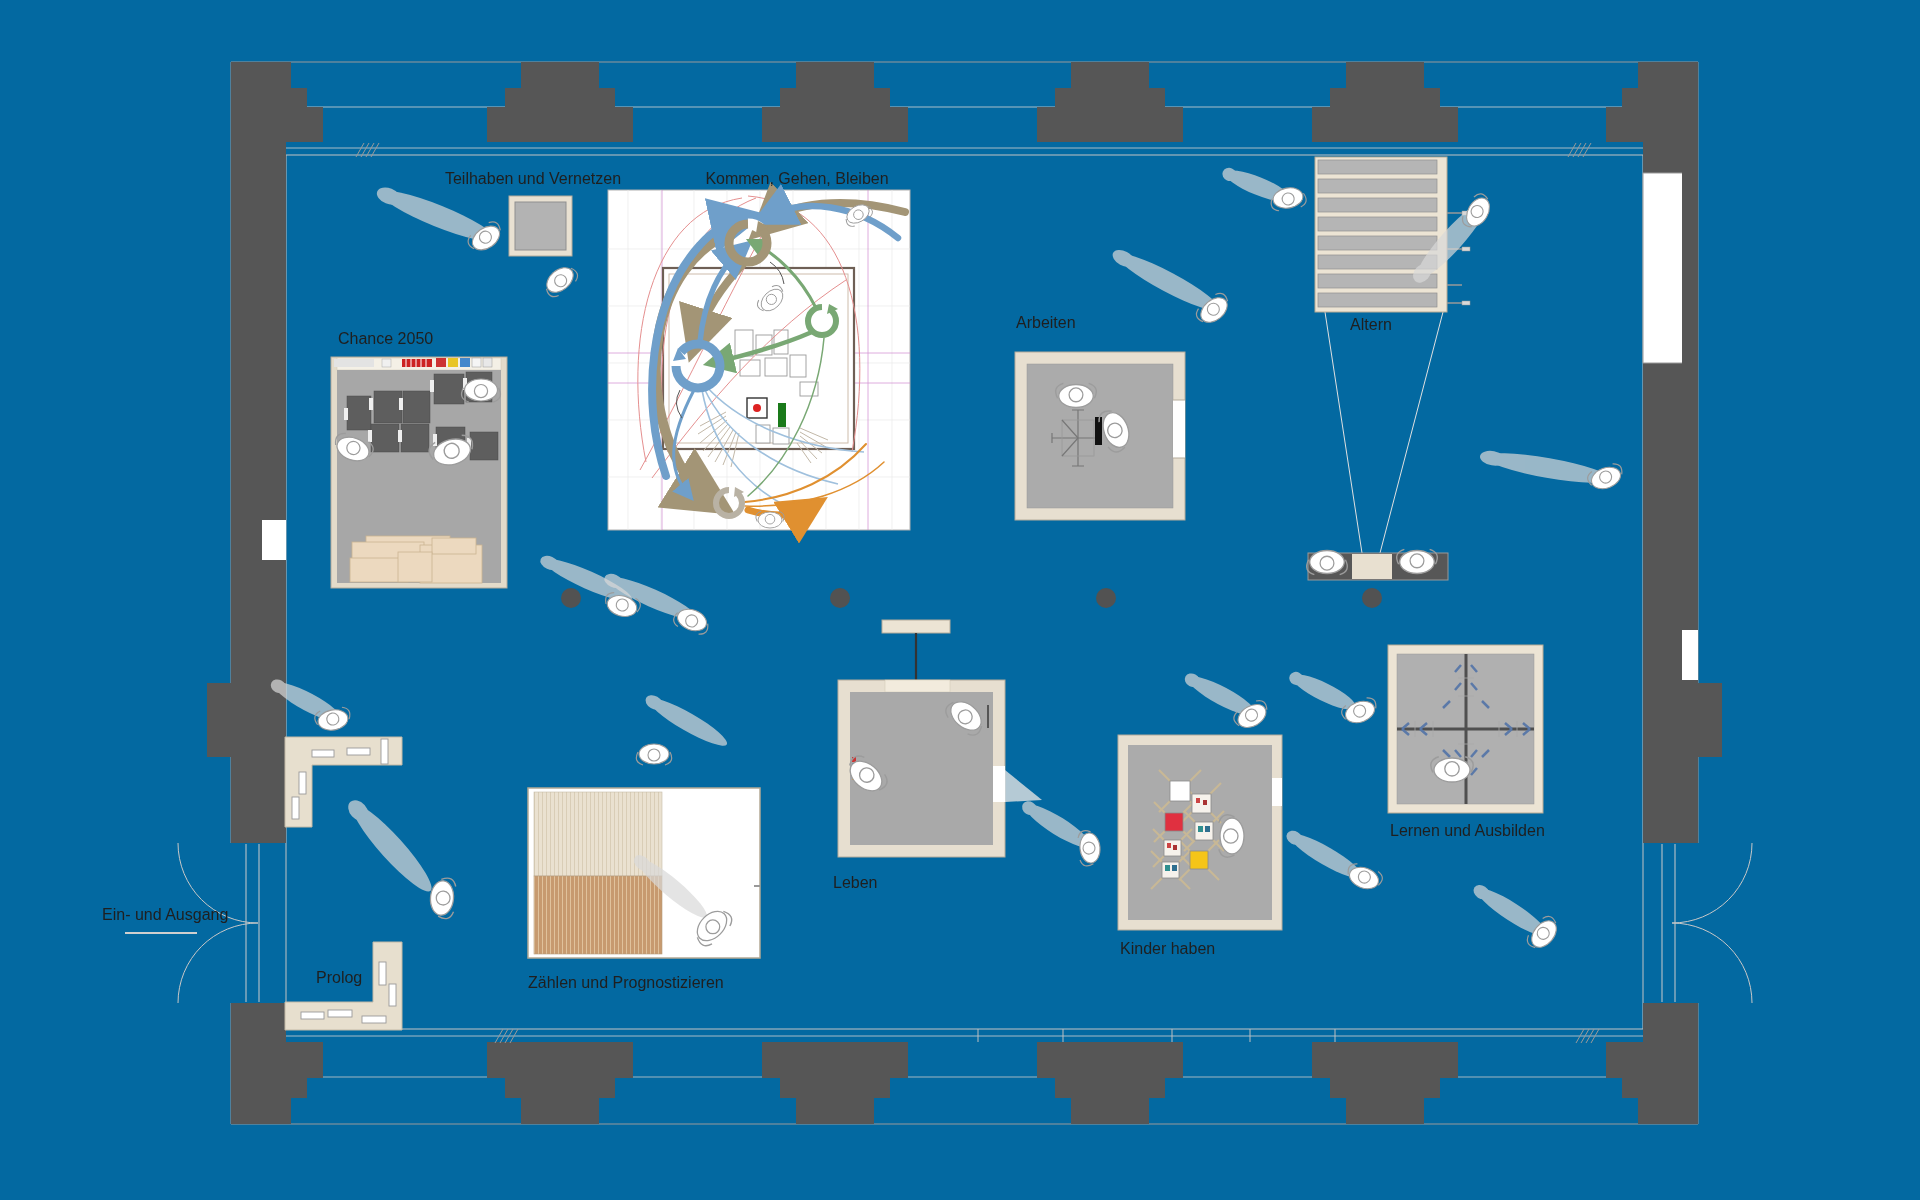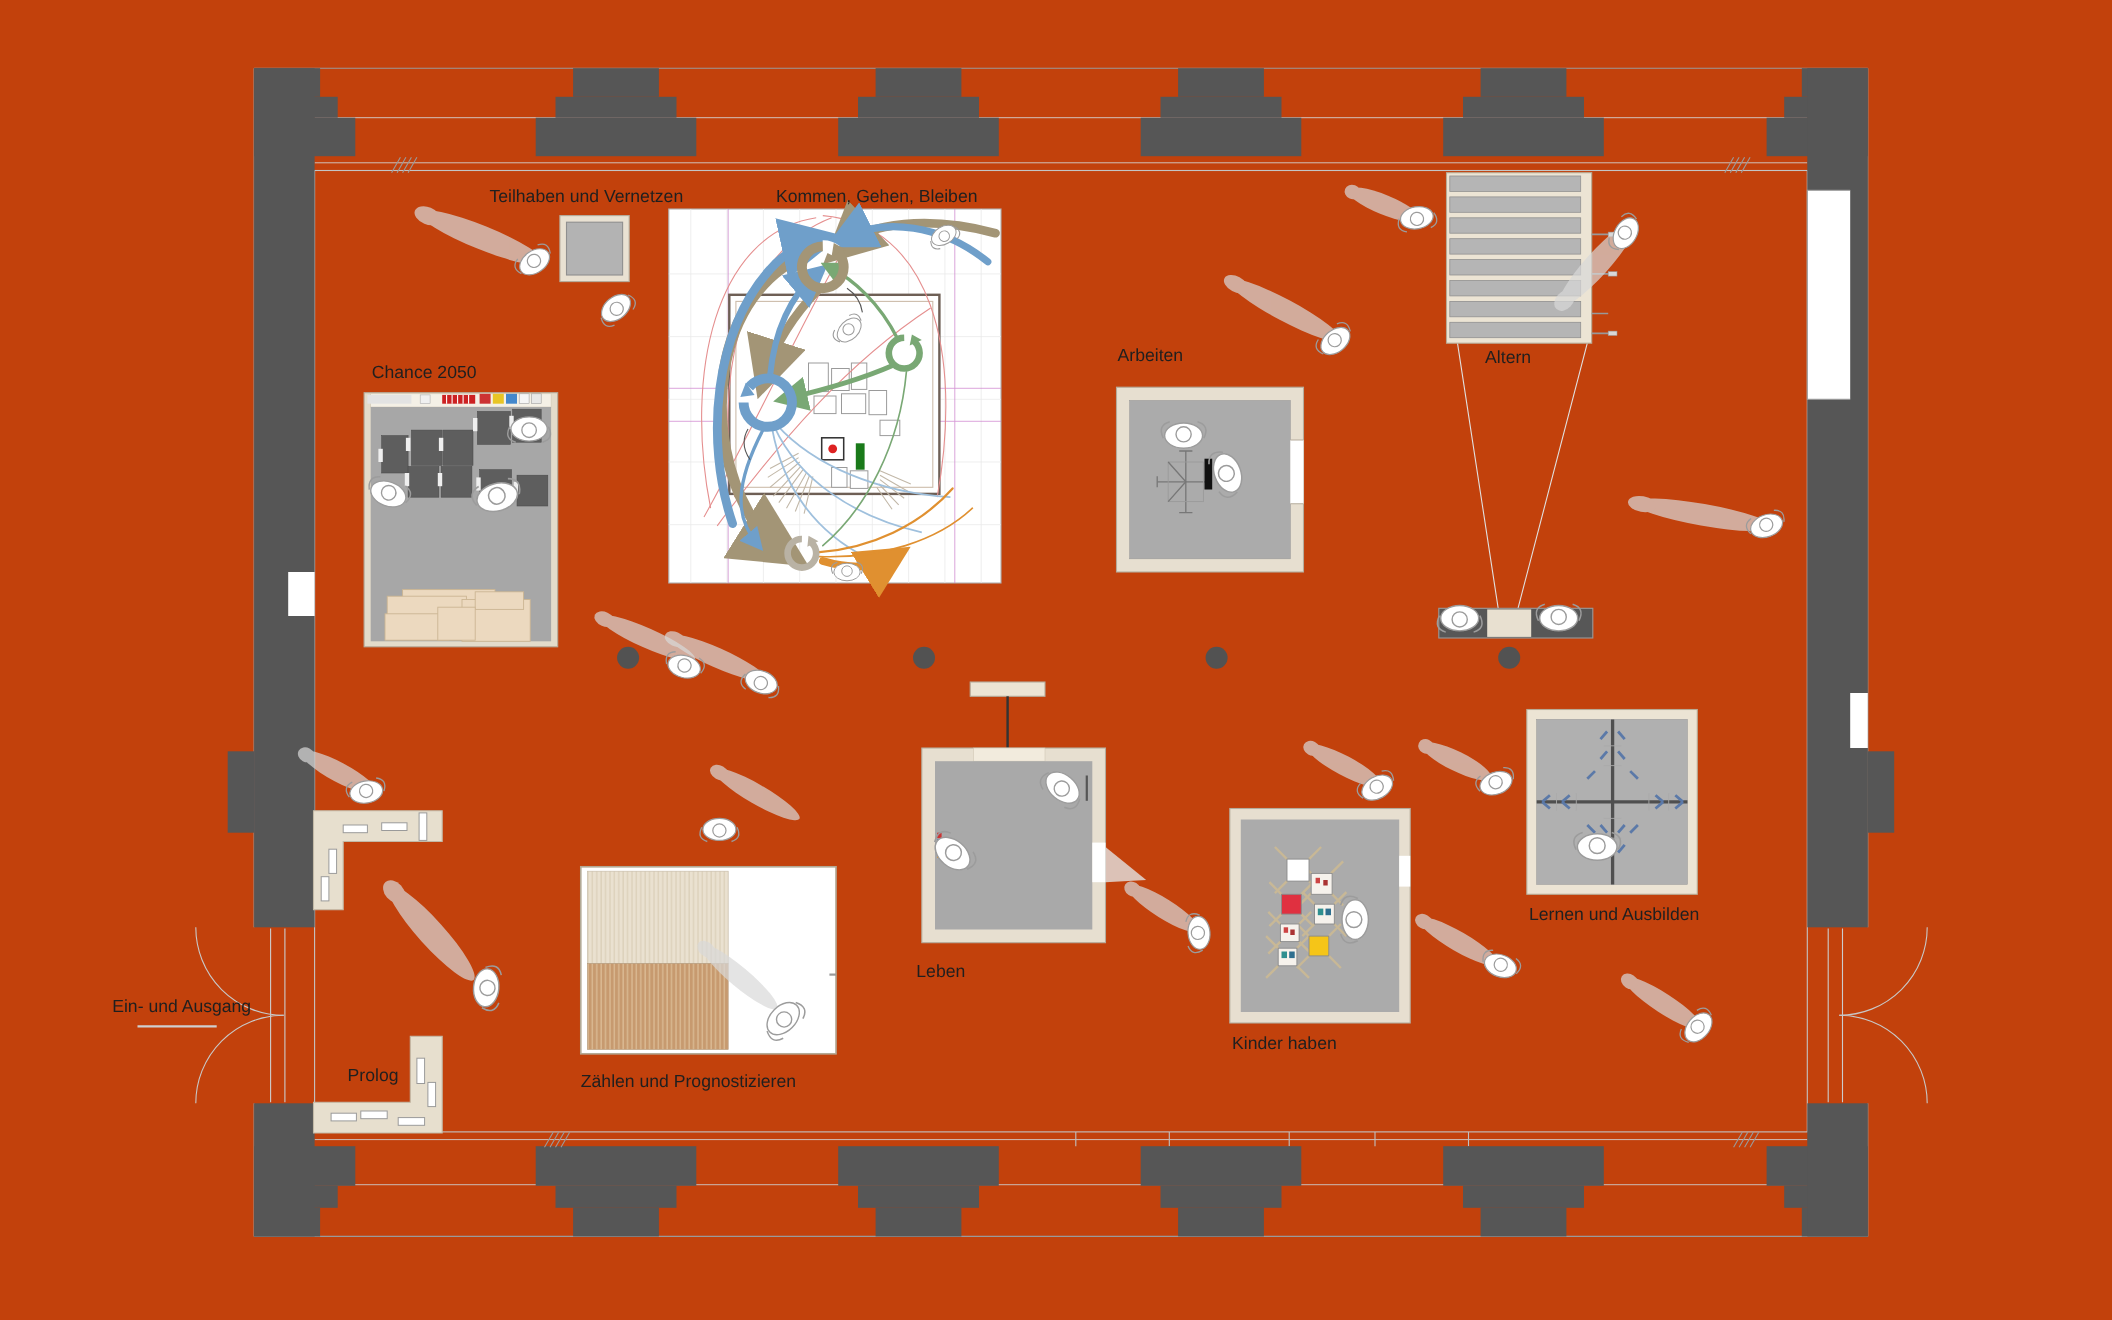--- a/index.html
+++ b/index.html
@@ -1,16 +1,16 @@
 <!DOCTYPE html>
 <html><head>
 <meta charset="utf-8">
 <style>
   html,body{margin:0;padding:0;background:#ffffff;}
-  #stage{position:relative;width:1920px;height:1200px;background:#c2410c;overflow:hidden;
+  #stage{position:relative;width:1920px;height:1200px;background:#0369a1;overflow:hidden;
          font-family:"Liberation Sans",sans-serif;}
   svg{display:block}
   .lbl{font-family:"Liberation Sans",sans-serif;font-size:16px;fill:#1f1f1f;}
 </style>
 </head>
 <body>
 
 <div id="stage">
 <svg width="1920" height="1200" viewBox="0 0 1920 1200">
 <defs>

